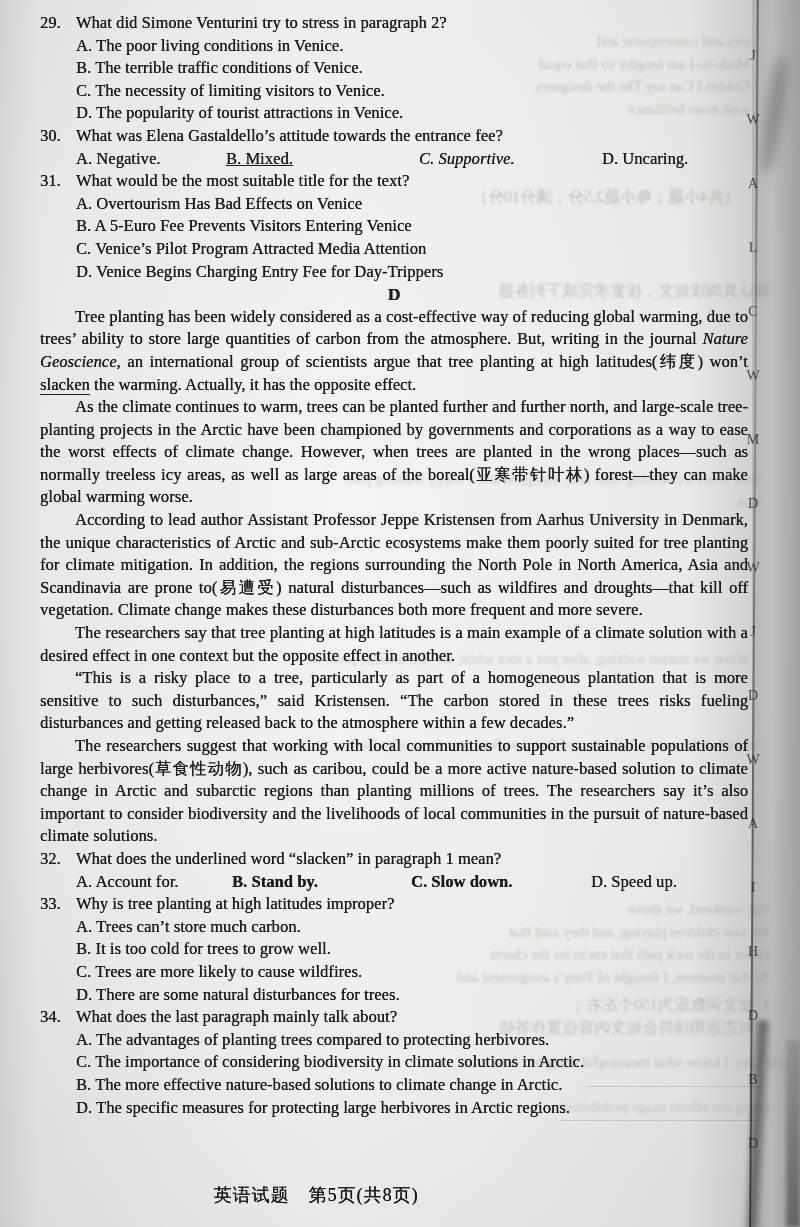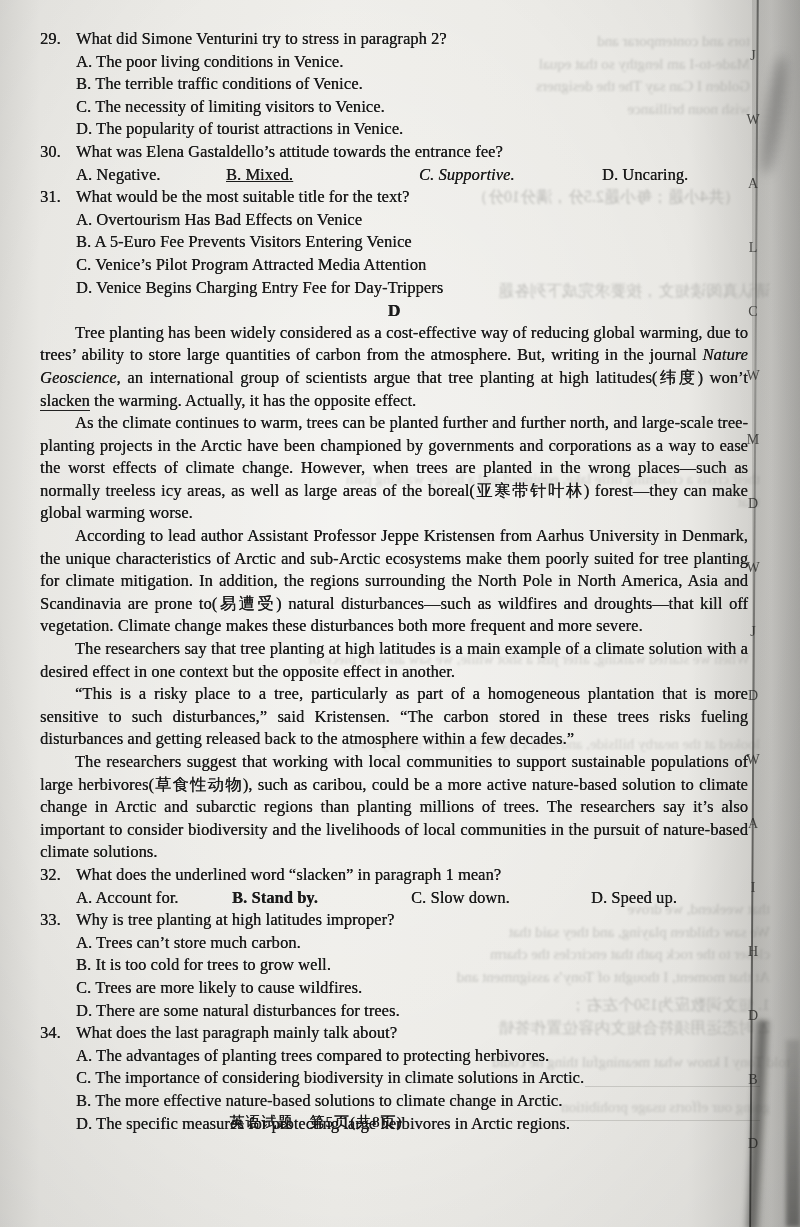--- a/index.html
+++ b/index.html
@@ -4,44 +4,44 @@
 <style>
   html,body{margin:0;padding:0;background:#9d9c99;}
   .page{
     position:relative;width:800px;height:1227px;overflow:hidden;
     font-family:"Liberation Serif","DejaVu Serif",serif;color:#1b1b1b;
     background:linear-gradient(to right,#dad9d5 0,#e8e7e3 5%,#efeeea 42%,#eae9e5 86%,#d2d1cd 95%,#c6c5c2 100%);
   }
   .page::before{content:"";position:absolute;inset:0;pointer-events:none;
     background:radial-gradient(ellipse at 44% 42%, rgba(255,255,255,.35) 0%, rgba(255,255,255,0) 55%, rgba(0,0,0,.07) 100%);}
   .content{
-    position:absolute;left:40px;top:28px;width:708px;
+    position:absolute;left:40px;top:12px;width:708px;
     font-size:16.4px;line-height:22.6px;letter-spacing:.1px;
   }
   .content *{text-shadow:.25px 0 0 currentColor;}
   .qline{display:flex;}
   .qnum{flex:0 0 36px;}
   .qtext{flex:1;}
   .opt{padding-left:36px;}
   .optrow{display:flex;padding-left:36px;}
   .row30 span:nth-child(1){width:150px;}
   .row30 span:nth-child(2){width:193px;text-decoration:underline;}
   .row30 span:nth-child(3){width:183px;font-style:italic;}
   .row30 span:nth-child(4){flex:1;}
   .row32 span:nth-child(1){width:156px;}
   .row32 span:nth-child(2){width:179px;font-weight:bold;}
-  .row32 span:nth-child(3){width:180px;}
+  .row32 span:nth-child(3){width:180px;font-weight:bold;}
   .row32 span:nth-child(4){flex:1;}
   .section-label{text-align:center;font-weight:bold;font-size:17.5px;}
   .para{margin:0;text-indent:35px;text-align:justify;}
   .ul{text-decoration:none;border-bottom:1.6px solid #222;padding-bottom:.5px;}
   .jt{font-style:italic;}
   .footer{
-    position:absolute;left:0;top:1113px;width:632px;text-align:center;
-    font-size:15px;color:#161616;letter-spacing:1px;text-shadow:.3px 0 0 currentColor;
+    position:absolute;left:0;top:1183px;width:632px;text-align:center;
+    font-size:18px;color:#161616;letter-spacing:1px;text-shadow:.3px 0 0 currentColor;
     font-family:"Liberation Serif","DejaVu Serif",serif;
   }
   
   .bleed{position:absolute;color:#9b9b97;opacity:.5;filter:blur(1.2px);
     transform:scaleX(-1);white-space:pre-line;font-size:15px;line-height:22.5px;pointer-events:none;}
   .b1{left:420px;top:30px;width:330px;}
   .b2{left:290px;top:186px;width:450px;font-size:16px;opacity:.6;}
   .b3{left:370px;top:280px;width:400px;font-size:16px;opacity:.55;}
   .b4{left:330px;top:468px;width:430px;opacity:.4;}
   .b5{left:60px;top:648px;width:690px;opacity:.42;}

